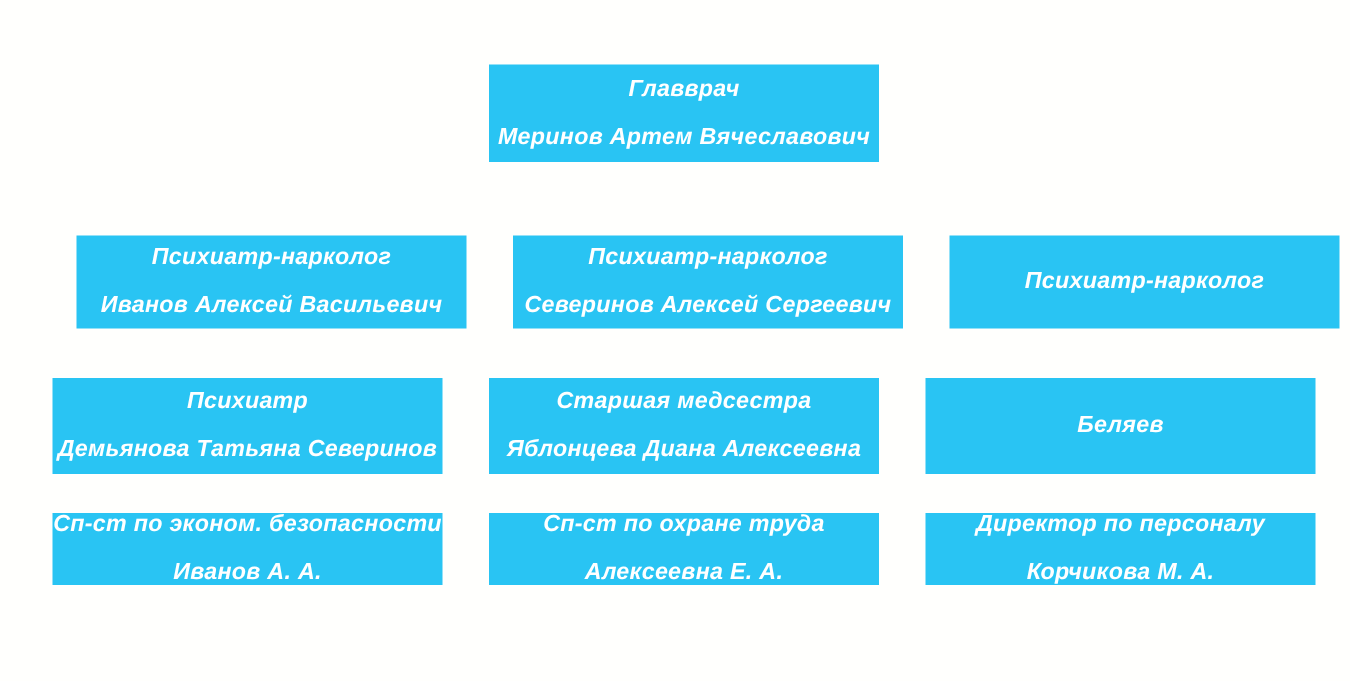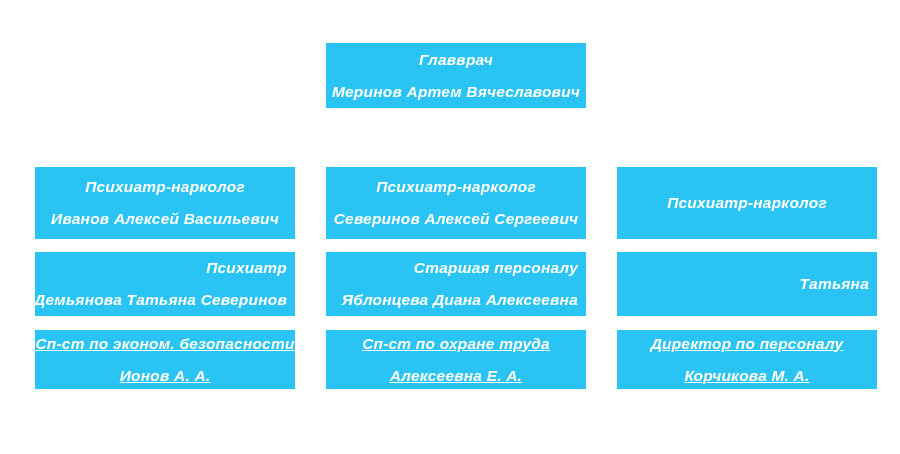--- a/index.html
+++ b/index.html
@@ -41,23 +41,23 @@
   .org-node span {
     display: block;
     white-space: nowrap;
   }
   
   .col1 { left: 27px; }
   .col2 { left: 318px; }
   .col3 { left: 609px; }
   
   .row1 { top: 35px;  height: 65px; }
-  .row2 { top: 159px; height: 72px; }
-  .row3 { top: 244px; height: 64px; align-items: flex-end; }
-  .row4 { top: 322px; height: 59px; text-decoration: underline; }
+  .row2 { top: 149px; height: 62px; margin-left: 16px; }
+  .row3 { top: 244px; height: 64px; }
+  .row4 { top: 334px; height: 48px; }
 </style>
 </head>
 <body>
 
 <div class="stage">
 
   <div class="org-node row1 col2">
     <span>Главврач</span>
     <span>Меринов Артем Вячеславович</span>
   </div>
@@ -75,31 +75,31 @@
   <div class="org-node row2 col3">
     <span>Психиатр-нарколог</span>
   </div>
 
   <div class="org-node row3 col1">
     <span>Психиатр</span>
     <span>Демьянова Татьяна Северинов</span>
   </div>
 
   <div class="org-node row3 col2">
-    <span>Старшая персоналу</span>
+    <span>Старшая медсестра</span>
     <span>Яблонцева Диана Алексеевна</span>
   </div>
 
   <div class="org-node row3 col3">
-    <span>Татьяна</span>
+    <span>Беляев</span>
   </div>
 
   <div class="org-node row4 col1">
     <span>Сп-ст по эконом. безопасности</span>
-    <span>Ионов А. А.</span>
+    <span>Иванов А. А.</span>
   </div>
 
   <div class="org-node row4 col2">
     <span>Сп-ст по охране труда</span>
     <span>Алексеевна Е. А.</span>
   </div>
 
   <div class="org-node row4 col3">
     <span>Директор по персоналу</span>
     <span>Корчикова М. А.</span>

